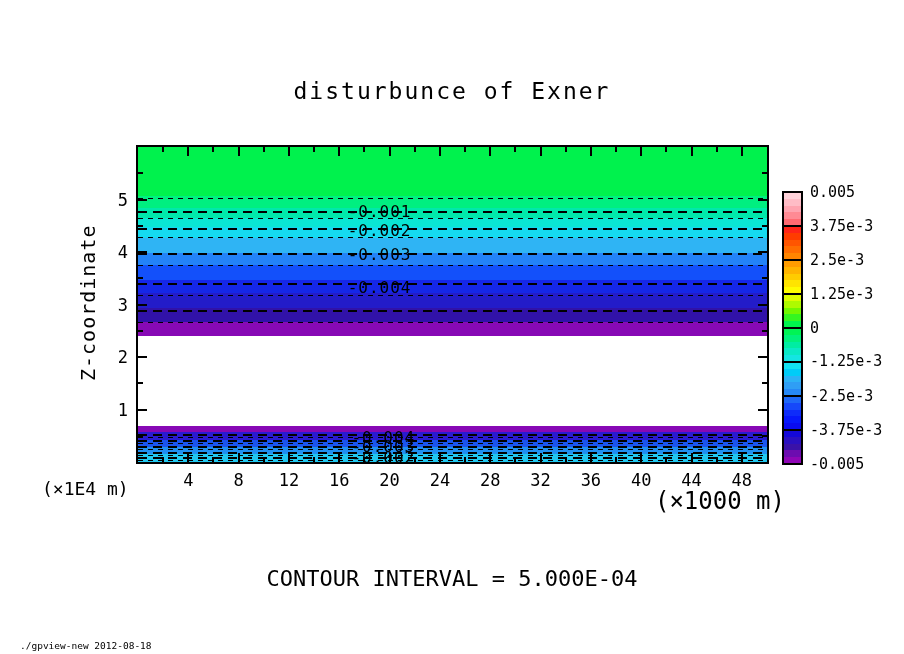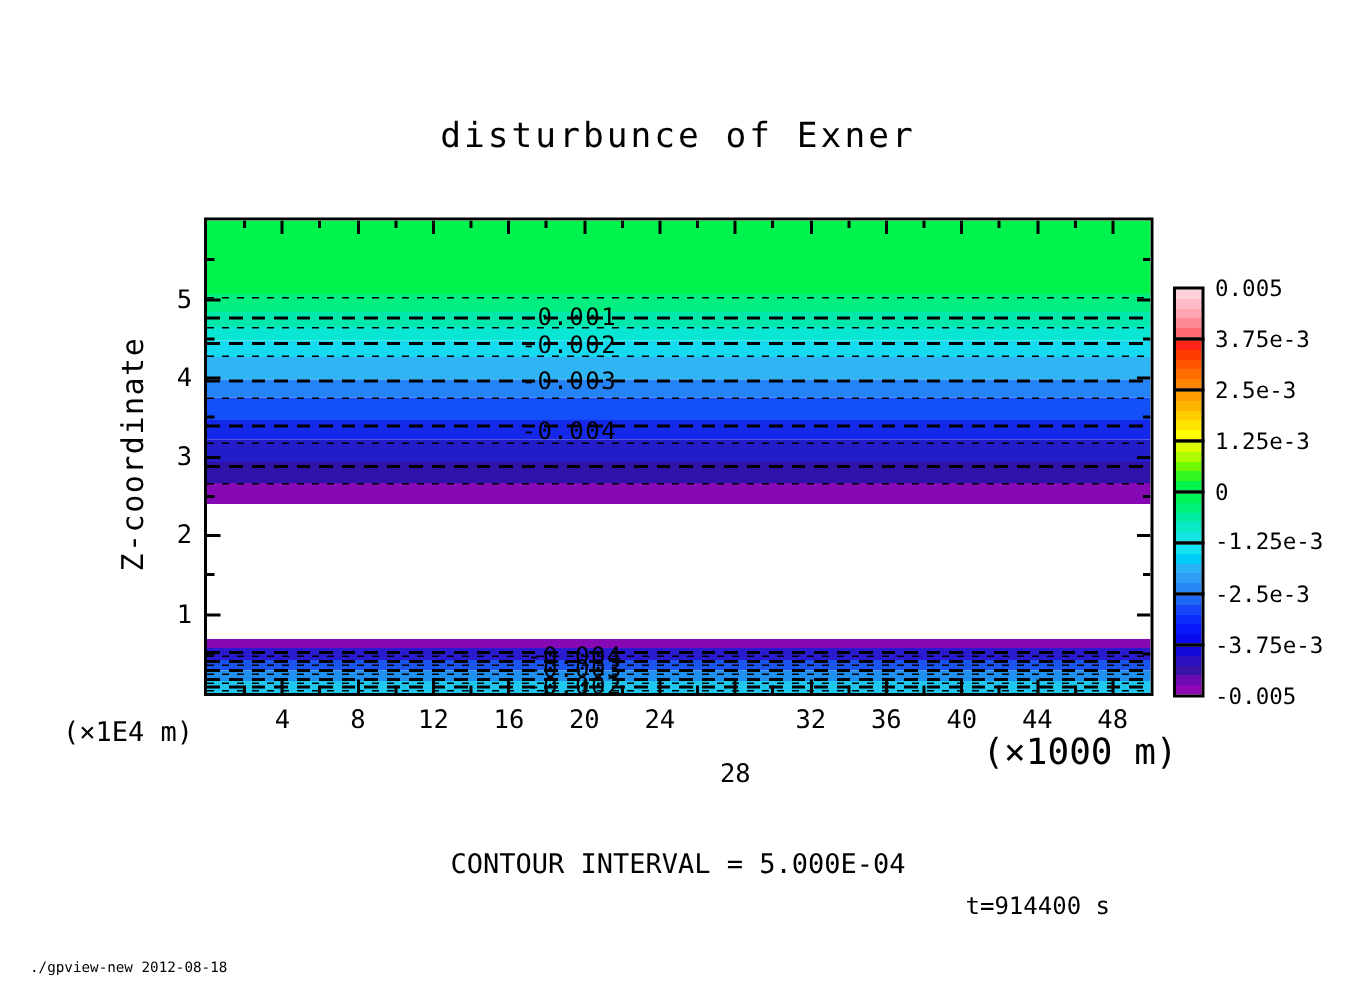--- a/index.html
+++ b/index.html
@@ -18,21 +18,21 @@
   .ytick{position:absolute;height:2px;background:#000;}
   #xticklabels{left:138px;top:470px;width:629px;height:20px;}
   #xticklabels span{position:absolute;width:44px;text-align:center;font-size:17px;}
   #yticklabels{left:92px;top:147px;width:36px;height:315px;}
   #yticklabels span{position:absolute;width:100%;text-align:right;font-size:17px;}
   #ylabel{left:76px;top:218px;height:170px;writing-mode:vertical-rl;transform:rotate(180deg);
           font-size:20px;letter-spacing:1px;text-align:center;}
   #yunit{left:42px;top:478px;font-size:18px;}
   #xunit{left:650px;top:487px;width:135px;text-align:right;font-size:24px;}
   #xlabel{left:0;top:518px;width:904px;text-align:center;font-size:20px;letter-spacing:1px;}
-  #cinterval{left:0;top:566px;width:904px;text-align:center;font-size:18px;}
+  #cinterval{left:0;top:566px;width:904px;text-align:center;font-size:22px;}
   #time{left:560px;top:594px;width:180px;text-align:right;font-size:16px;}
   #footer-left{left:20px;top:640px;font-size:9.5px;}
   #footer-right{left:460px;top:640px;width:400px;text-align:right;font-size:9.5px;}
   #colorbar{left:782px;top:191px;width:21px;height:274px;display:flex;flex-direction:column;}
   .cbox{flex:1;border:2px solid #000;box-sizing:border-box;}
   .cbox + .cbox{margin-top:-2px;}
   #cbarlabels span{position:absolute;left:810px;font-size:15px;white-space:nowrap;}
 </style>
 </head>
 <body>
@@ -169,21 +169,21 @@
       </div>
   </div>
 
   <div class="abs" id="xticklabels">
       <span style="left: 28.32px;">4</span>
       <span style="left: 78.64px;">8</span>
       <span style="left: 128.96px;">12</span>
       <span style="left: 179.28px;">16</span>
       <span style="left: 229.6px;">20</span>
       <span style="left: 279.92px;">24</span>
-      <span style="left: 330.24px; margin-top: 36px;">28</span>
+      <span style="left: 330.24px;">28</span>
       <span style="left: 380.56px;">32</span>
       <span style="left: 430.88px;">36</span>
       <span style="left: 481.2px;">40</span>
       <span style="left: 531.52px;">44</span>
       <span style="left: 581.84px;">48</span>
     </div>
   <div class="abs" id="yticklabels">
       <span style="top: 252.5px;">1</span>
       <span style="top: 200px;">2</span>
       <span style="top: 147.5px;">3</span>
@@ -209,16 +209,15 @@
       <span style="top: 251px;">2.5e-3</span>
       <span style="top: 285px;">1.25e-3</span>
       <span style="top: 319px;">0</span>
       <span style="top: 352px;">-1.25e-3</span>
       <span style="top: 387px;">-2.5e-3</span>
       <span style="top: 421px;">-3.75e-3</span>
       <span style="top: 455px;">-0.005</span>
     </div>
 
   <div class="abs" id="cinterval">CONTOUR INTERVAL = 5.000E-04</div>
-  <div class="abs" id="time">t=914400 s</div>
 
   <div class="abs" id="footer-left">./gpview-new  2012-08-18</div>
 </div>
 
 </body></html>

